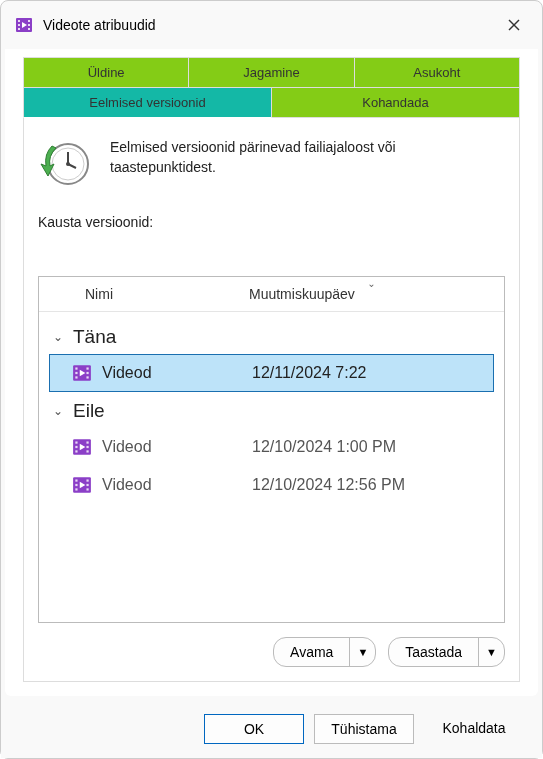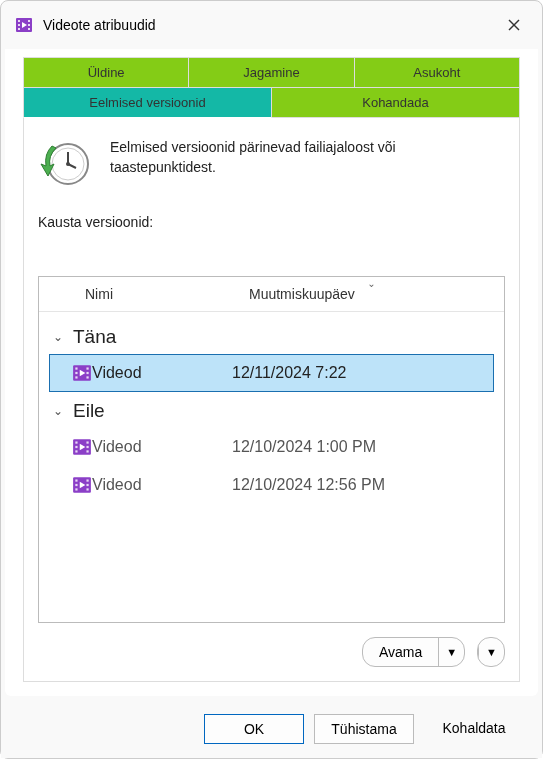--- a/index.html
+++ b/index.html
@@ -147,20 +147,21 @@
       font-size: 19px;
       color: #222;
       padding: 8px 4px 6px 4px;
       cursor: pointer;
     }
     .group-chev { font-size: 12px; color: #555; width: 14px; }
     .list-item {
       display: flex;
       align-items: center;
       padding: 8px 22px 8px 22px;
+      gap: 10px;
       font-size: 16px;
       color: #555;
       cursor: pointer;
       border: 1px solid transparent;
     }
     .list-item.selected {
       background: #bde3f9;
       border: 1px solid #1a6fb0;
       color: #222;
     }
@@ -344,20 +345,21 @@
 
         </div>
       </div>
 
       <div class="action-row">
         <div class="split-btn">
           <span class="main">Avama</span>
           <span class="drop">▼</span>
         </div>
         <div class="split-btn">
+          <span class="main">Taastada</span>
           <span class="drop">▼</span>
         </div>
       </div>
     </div>
   </div>
 
   <div class="bottom-row">
     <div class="btn primary">OK</div>
     <div class="btn">Tühistama</div>
     <div class="btn flat">Kohaldata</div>

